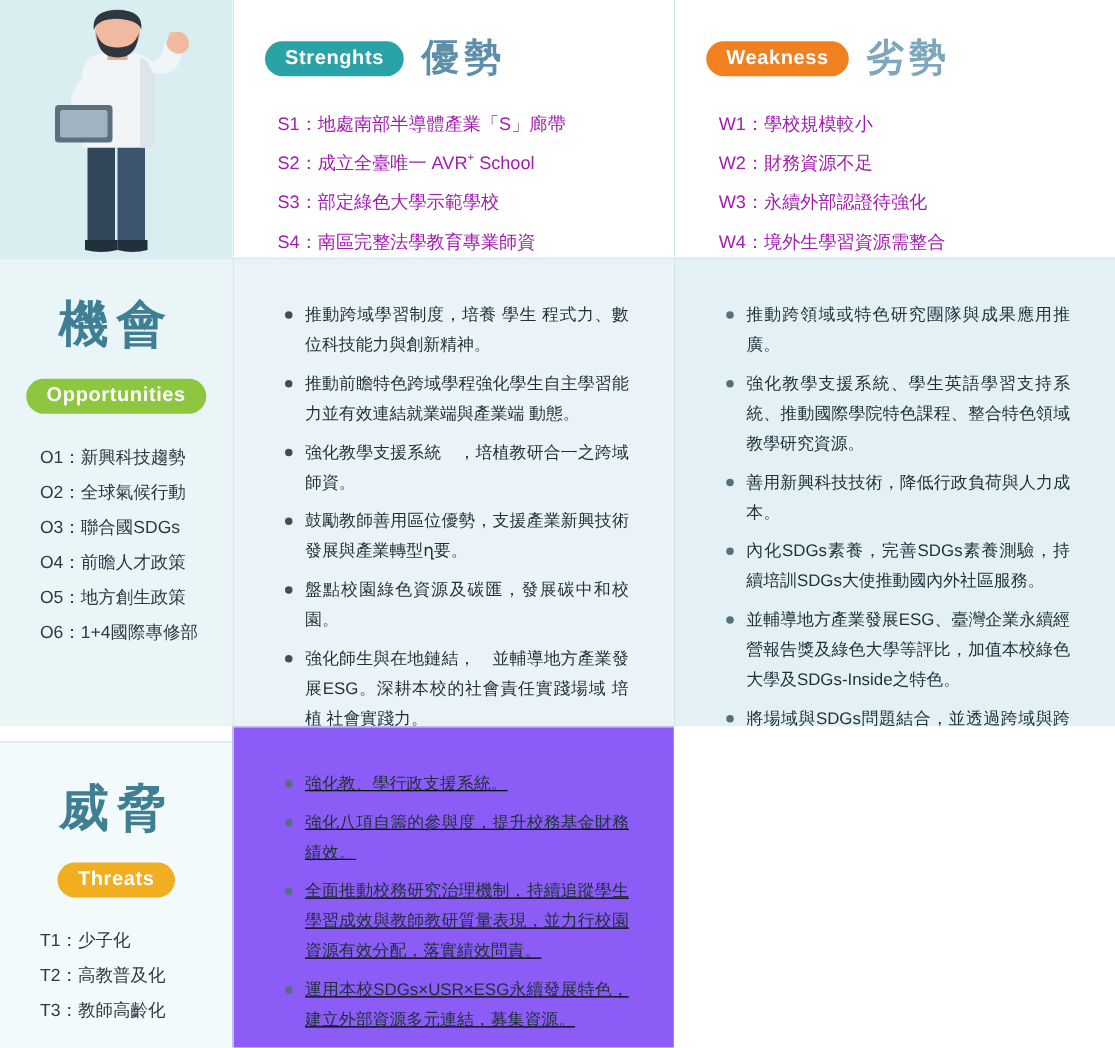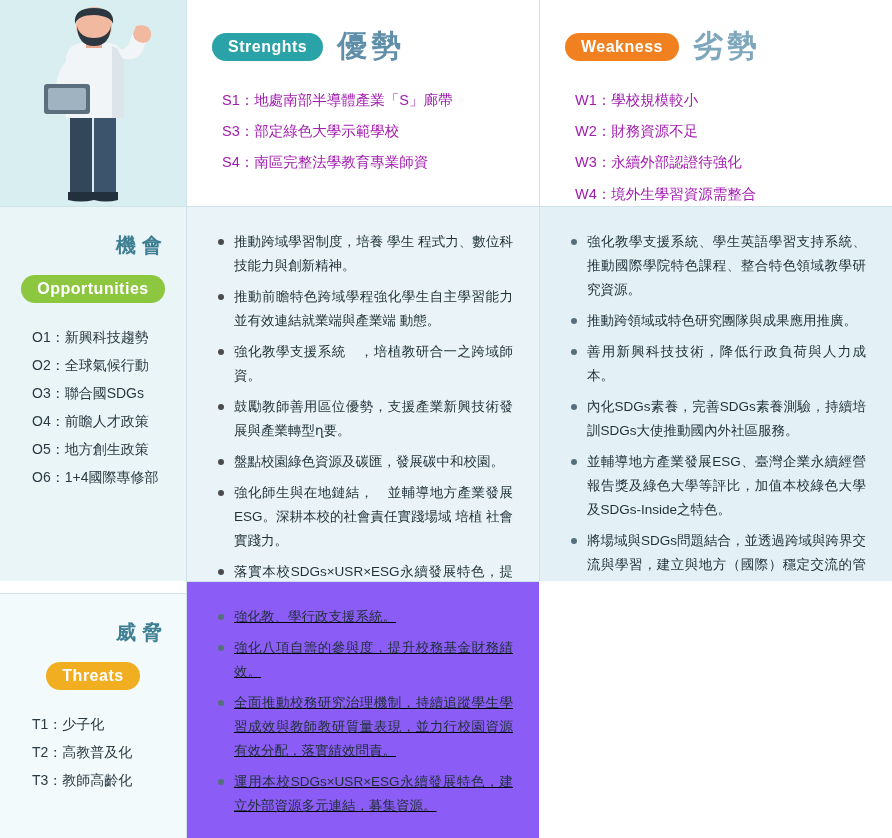--- a/index.html
+++ b/index.html
@@ -89,26 +89,25 @@
     color: #5f8fa8;
   }
   .cjk-title.w { color: #7fa7bc; }
 
   
   .left-block {
     padding: 26px 18px 0 18px;
     text-align: center;
   }
   .left-cjk {
-    font-size: 20px;
+    font-size: 40px;
     font-weight: bold;
     letter-spacing: 6px;
     color: #3f7f93;
     margin-bottom: 16px;
-    text-align: right;
   }
   .left-badge-wrap { margin-bottom: 20px; }
   .left-list {
     margin: 0;
     padding: 0;
     list-style: none;
     text-align: left;
     padding-left: 14px;
   }
   .left-list li {
@@ -127,21 +126,21 @@
   .sw-list li {
     font-size: 14.5px;
     color: #a21caf;
     line-height: 2.15;
     white-space: nowrap;
   }
   .sup { font-size: 9px; vertical-align: super; }
 
   
   .bullets {
-    margin: 8px;
+    margin: 18px;
     padding: 16px 18px 0 24px;
     list-style: none;
   }
   .bullets li {
     position: relative;
     font-size: 13.5px;
     line-height: 1.78;
     color: #1f3038;
     margin-bottom: 7px;
     padding-left: 16px;
@@ -197,20 +196,21 @@
   </div>
 
   <div class="cell c-s">
     <div class="vline" style="left:0;"></div>
     <div class="sw-head">
       <span class="badge badge-s">Strenghts</span>
       <span class="cjk-title">優勢</span>
     </div>
     <ul class="sw-list">
       <li>S1：地處南部半導體產業「S」廊帶</li>
+      <li>S2：成立全臺唯一 AVR<span class="sup">+</span> School</li>
       <li>S3：部定綠色大學示範學校</li>
       <li>S4：南區完整法學教育專業師資</li>
     </ul>
   </div>
 
   <div class="cell c-w">
     <div class="vline" style="left:0;"></div>
     <div class="sw-head">
       <span class="badge badge-w">Weakness</span>
       <span class="cjk-title w">劣勢</span>
@@ -253,22 +253,22 @@
       <li>盤點校園綠色資源及碳匯，發展碳中和校園。</li>
       <li>強化師生與在地鏈結，　並輔導地方產業發展ESG。深耕本校的社會責任實踐場域 培植 社會實踐力。</li>
       <li>落實本校SDGs×USR×ESG永續發展特色，提升國際能見度。</li>
     </ul>
   </div>
 
   <div class="cell c-o2">
     <div class="hline" style="top:0;"></div>
     <div class="vline" style="left:0;"></div>
     <ul class="bullets light">
+      <li>推動跨領域或特色研究團隊與成果應用推廣。</li>
       <li>強化教學支援系統、學生英語學習支持系統、推動國際學院特色課程、整合特色領域教學研究資源。</li>
-      <li>推動跨領域或特色研究團隊與成果應用推廣。</li>
       <li>善用新興科技技術，降低行政負荷與人力成本。</li>
       <li>內化SDGs素養，完善SDGs素養測驗，持續培訓SDGs大使推動國內外社區服務。</li>
       <li>並輔導地方產業發展ESG、臺灣企業永續經營報告獎及綠色大學等評比，加值本校綠色大學及SDGs-Inside之特色。</li>
       <li>將場域與SDGs問題結合，並透過跨域與跨界交流與學習，建立與地方（國際）穩定交流的管道，協助在地創生發展。</li>
     </ul>
   </div>
 
   <div class="cell c-left-bot">
     <div class="hline" style="top:0;"></div>
     <div class="left-block">

